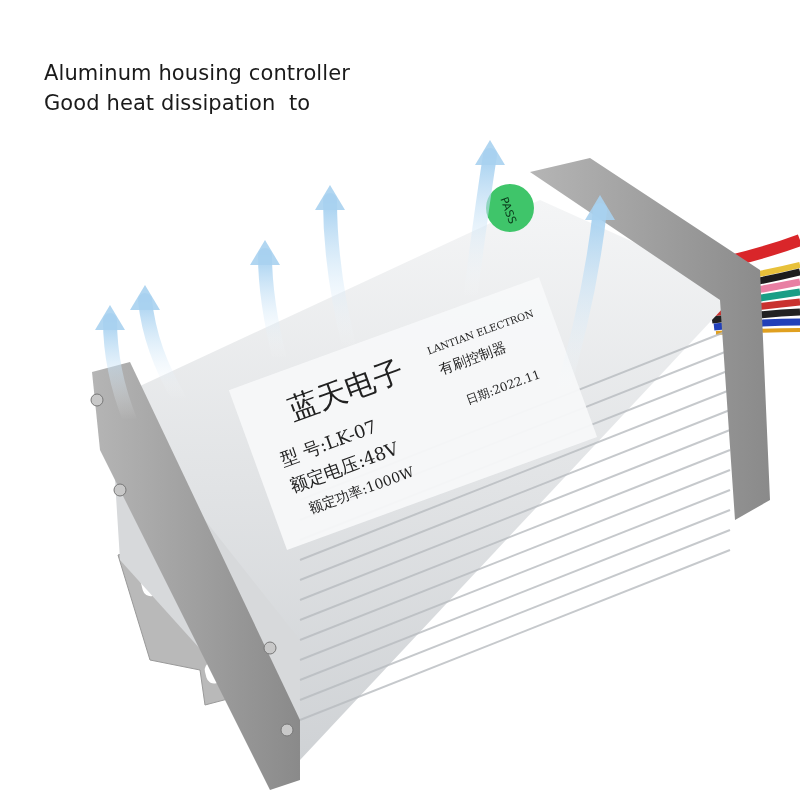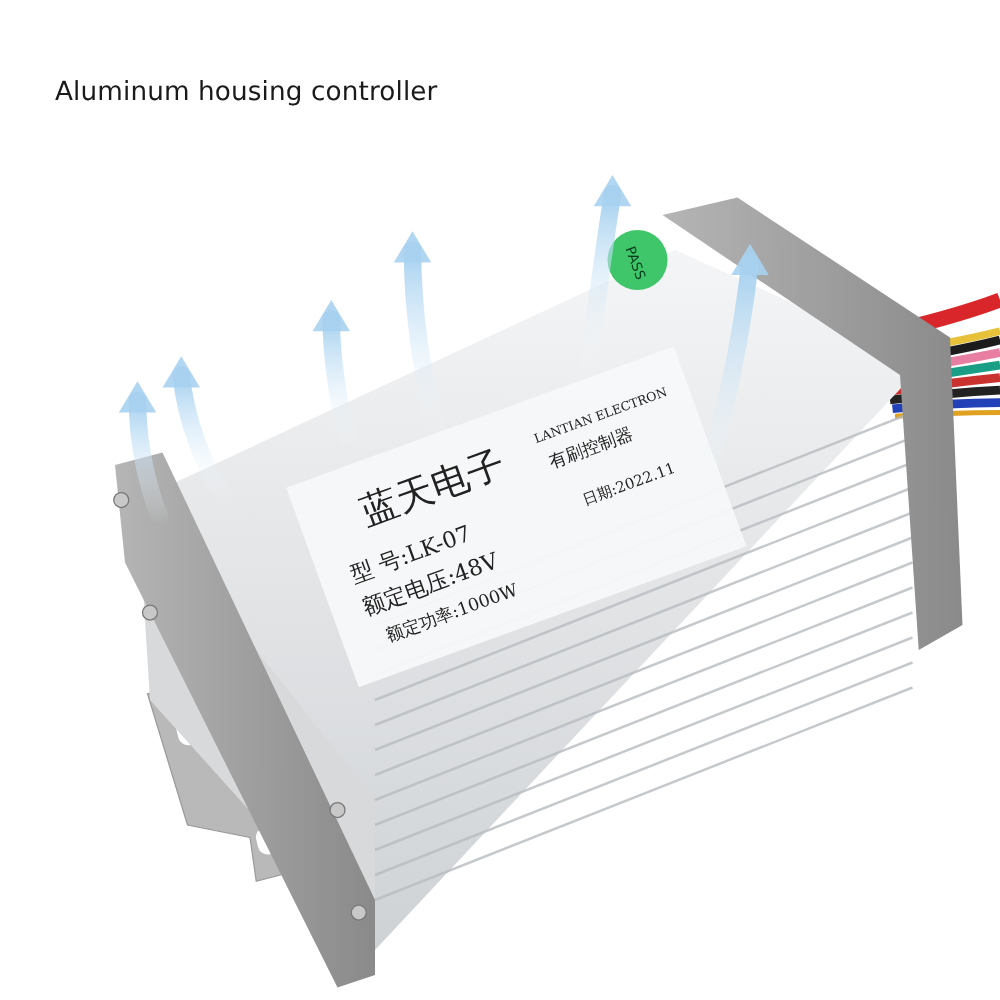--- a/index.html
+++ b/index.html
@@ -7,20 +7,21 @@
   .caption{position:absolute;left:44px;top:58px;font-family:"DejaVu Sans",sans-serif;font-size:21px;line-height:30px;color:#1a1a1a;letter-spacing:0.1px;}
   .caption div{white-space:pre;}
   svg{position:absolute;left:0;top:0;}
   .label-text{font-family:"DejaVu Serif",serif;fill:#222;}
 </style>
 </head>
 <body>
 
 <div class="caption">
   <div>Aluminum housing controller</div>
+  <div>Good heat dissipation  to</div>
 </div>
 
 <svg width="800" height="800" viewBox="0 0 800 800">
   <defs>
     <linearGradient id="fins" x1="0" y1="0" x2="0" y2="1">
       <stop offset="0" stop-color="#f4f5f6"></stop>
       <stop offset="1" stop-color="#cfd2d5"></stop>
     </linearGradient>
     <linearGradient id="cap" x1="0" y1="0" x2="1" y2="0">
       <stop offset="0" stop-color="#b5b5b5"></stop>

